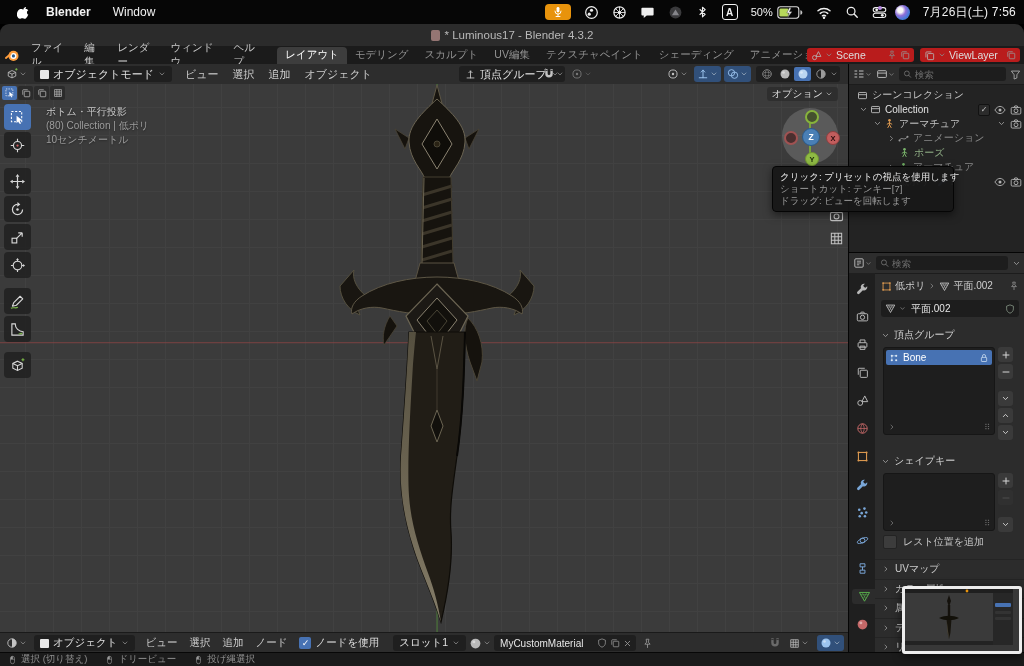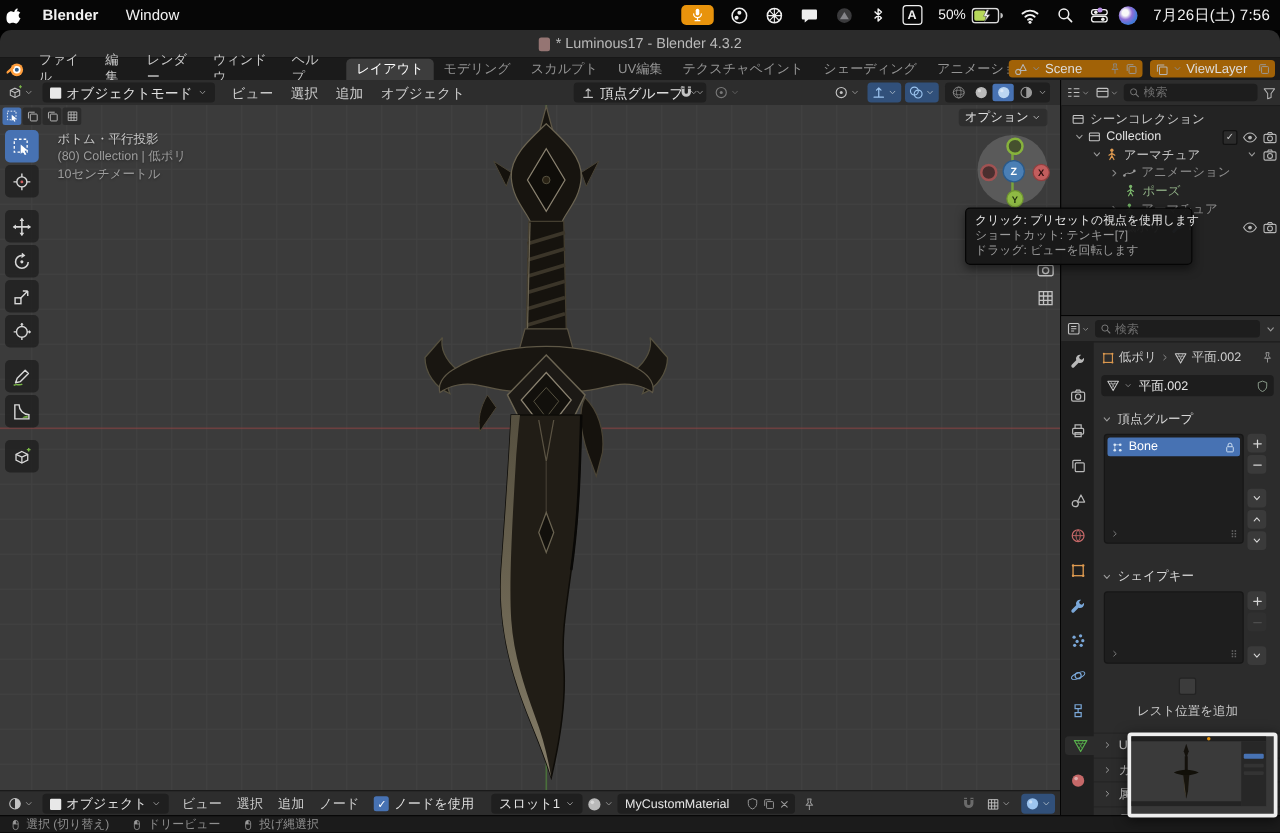--- a/index.html
+++ b/index.html
@@ -5,41 +5,41 @@
   html,body{margin:0;padding:0;background:#000;}
   body{font-family:"Liberation Sans","DejaVu Sans",sans-serif;-webkit-font-smoothing:antialiased;}
   #screen{position:relative;width:1024px;height:666px;background:#000;overflow:hidden;color:#c3c3c3;font-size:11px;}
   .px{position:absolute;}
   .fx{display:flex;align-items:center;}
   .ic{display:inline-flex;align-items:center;justify-content:center;flex:none;}
   svg.sg{display:block;}
 
   
   #menubar{left:0;top:0;width:1024px;height:24px;background:#060606;color:#f2f2f2;font-size:12px;}
-  #menubar .left{gap:2px;height:100%;}
+  #menubar .left{gap:2px;padding-left:12px;height:100%;}
   #menubar .appname{font-weight:bold;padding:0 10px;}
   #menubar .mitem{padding:0 10px;}
   #menubar .right{position:absolute;right:8px;top:0;height:24px;gap:13px;}
   .mic-btn{width:26px;height:16px;background:#e8930c;border-radius:4px;display:flex;align-items:center;justify-content:center;}
   .inputA{width:14px;height:14px;border:1.4px solid #f2f2f2;border-radius:3px;font-size:10px;font-weight:bold;display:flex;align-items:center;justify-content:center;color:#f2f2f2;}
   .siri{width:15px;height:15px;border-radius:50%;background:radial-gradient(circle at 35% 35%,#f8f8f8 0 18%,#8e6fd8 40%,#3c7bd9 70%,#d85c8a 100%);}
   .clock{font-size:12px;color:#f2f2f2;letter-spacing:.2px;}
   .ccdot{width:4px;height:4px;border-radius:50%;background:#b48ae0;margin-left:-9px;margin-top:-8px;}
 
   
   #titlebar{left:0;top:24px;width:1024px;height:22px;background:#2b2b2b;border-radius:9px 9px 0 0;justify-content:center;gap:5px;color:#b9b9b9;font-size:11.5px;}
   .doc-ic{width:9px;height:11px;background:#b08886;border-radius:2px;opacity:.8;}
 
   
   #topbar{left:0;top:46px;width:1024px;height:18px;background:#1b1b1b;color:#c9c9c9;font-size:10.5px;}
   #topbar .m{padding:0 7px;}
   .tab{padding:1px 8px 2px;color:#949494;border-radius:4px 4px 0 0;white-space:nowrap;}
   .tab.on{background:#3d3d3d;color:#fff;}
   .addtab{padding:0 7px;color:#aaa;}
-  .pill{background:#a16207;border-radius:3px;height:14px;display:flex;align-items:center;padding:0 4px;gap:3px;}
+  .pill{background:#b91c1c;border-radius:3px;height:14px;display:flex;align-items:center;padding:0 4px;gap:3px;}
   #topbar .rightids{position:absolute;right:4px;top:2px;gap:6px;}
 
   
   #toolheader{left:0;top:64px;width:848px;height:20px;background:#2d2d2d;border-bottom:1px solid #242424;font-size:11px;}
   #toolheader .m{padding:0 7px;color:#cecece;}
   .modepill{background:#1f1f1f;border-radius:3px;height:16px;display:flex;align-items:center;gap:4px;padding:0 6px;margin-left:4px;color:#e2e2e2;}
   .hbtn{display:flex;align-items:center;gap:1px;padding:0 3px;height:16px;border-radius:3px;}
   .shadegroup{display:flex;align-items:center;background:#1f1f1f;border-radius:3px;height:16px;padding:0 2px;gap:1px;}
   .shadecell{width:17px;height:14px;border-radius:2px;display:flex;align-items:center;justify-content:center;}
   .shadecell.on{background:#4772b3;}
@@ -97,21 +97,21 @@
   .listwrap{display:flex;gap:3px;padding:2px 12px 0 8px;}
   .listbox{background:#1e1e1e;border:1px solid #161616;border-radius:3px;flex:1;position:relative;}
   .vglist{height:86px;}
   .sklist{height:56px;}
   .listrow{margin:2px;height:15px;background:#4772b3;border-radius:2px;display:flex;align-items:center;gap:4px;padding:0 3px;color:#fff;position:relative;}
   .listfoot{position:absolute;bottom:2px;left:4px;right:4px;display:flex;justify-content:space-between;color:#666;font-size:8px;}
   .btncol{display:flex;flex-direction:column;gap:2px;width:15px;}
   .sqbtn{width:15px;height:15px;background:#3a3a3a;border-radius:3px;display:flex;align-items:center;justify-content:center;color:#d5d5d5;font-size:10px;}
   .sqbtn.dim{opacity:.35;}
   .gapv{height:8px;}
-  .chkrow{display:flex;align-items:center;gap:6px;padding:10px 8px 6px;color:#c5c5c5;flex-direction:column;}
+  .chkrow{display:flex;align-items:center;gap:6px;padding:3px 8px 6px;color:#c5c5c5;}
   .chkbox{width:12px;height:12px;background:#3c3c3c;border:1px solid #232323;border-radius:2px;}
   .csec{height:18.5px;border-top:1px solid #242424;display:flex;align-items:center;gap:5px;padding:0 7px;color:#cdcdcd;white-space:nowrap;overflow:hidden;}
 
   
   #shaderheader{left:0;top:632px;width:848px;height:20px;background:#2d2d2d;border-top:1px solid #1a1a1a;font-size:10.5px;}
   #shaderheader .m{padding:0 6px;color:#cecece;}
   .usenodes{display:flex;align-items:center;gap:4px;margin-left:6px;color:#dedede;}
   .bluechk{width:12px;height:12px;background:#4772b3;border-radius:2px;display:flex;align-items:center;justify-content:center;color:#fff;font-size:9px;}
   .matpill{background:#1f1f1f;border-radius:3px;height:16px;display:flex;align-items:center;gap:3px;padding:0 4px;}
   .matpill input{background:transparent;border:none;outline:none;color:#e6e6e6;font-size:10px;width:92px;font-family:inherit;}

